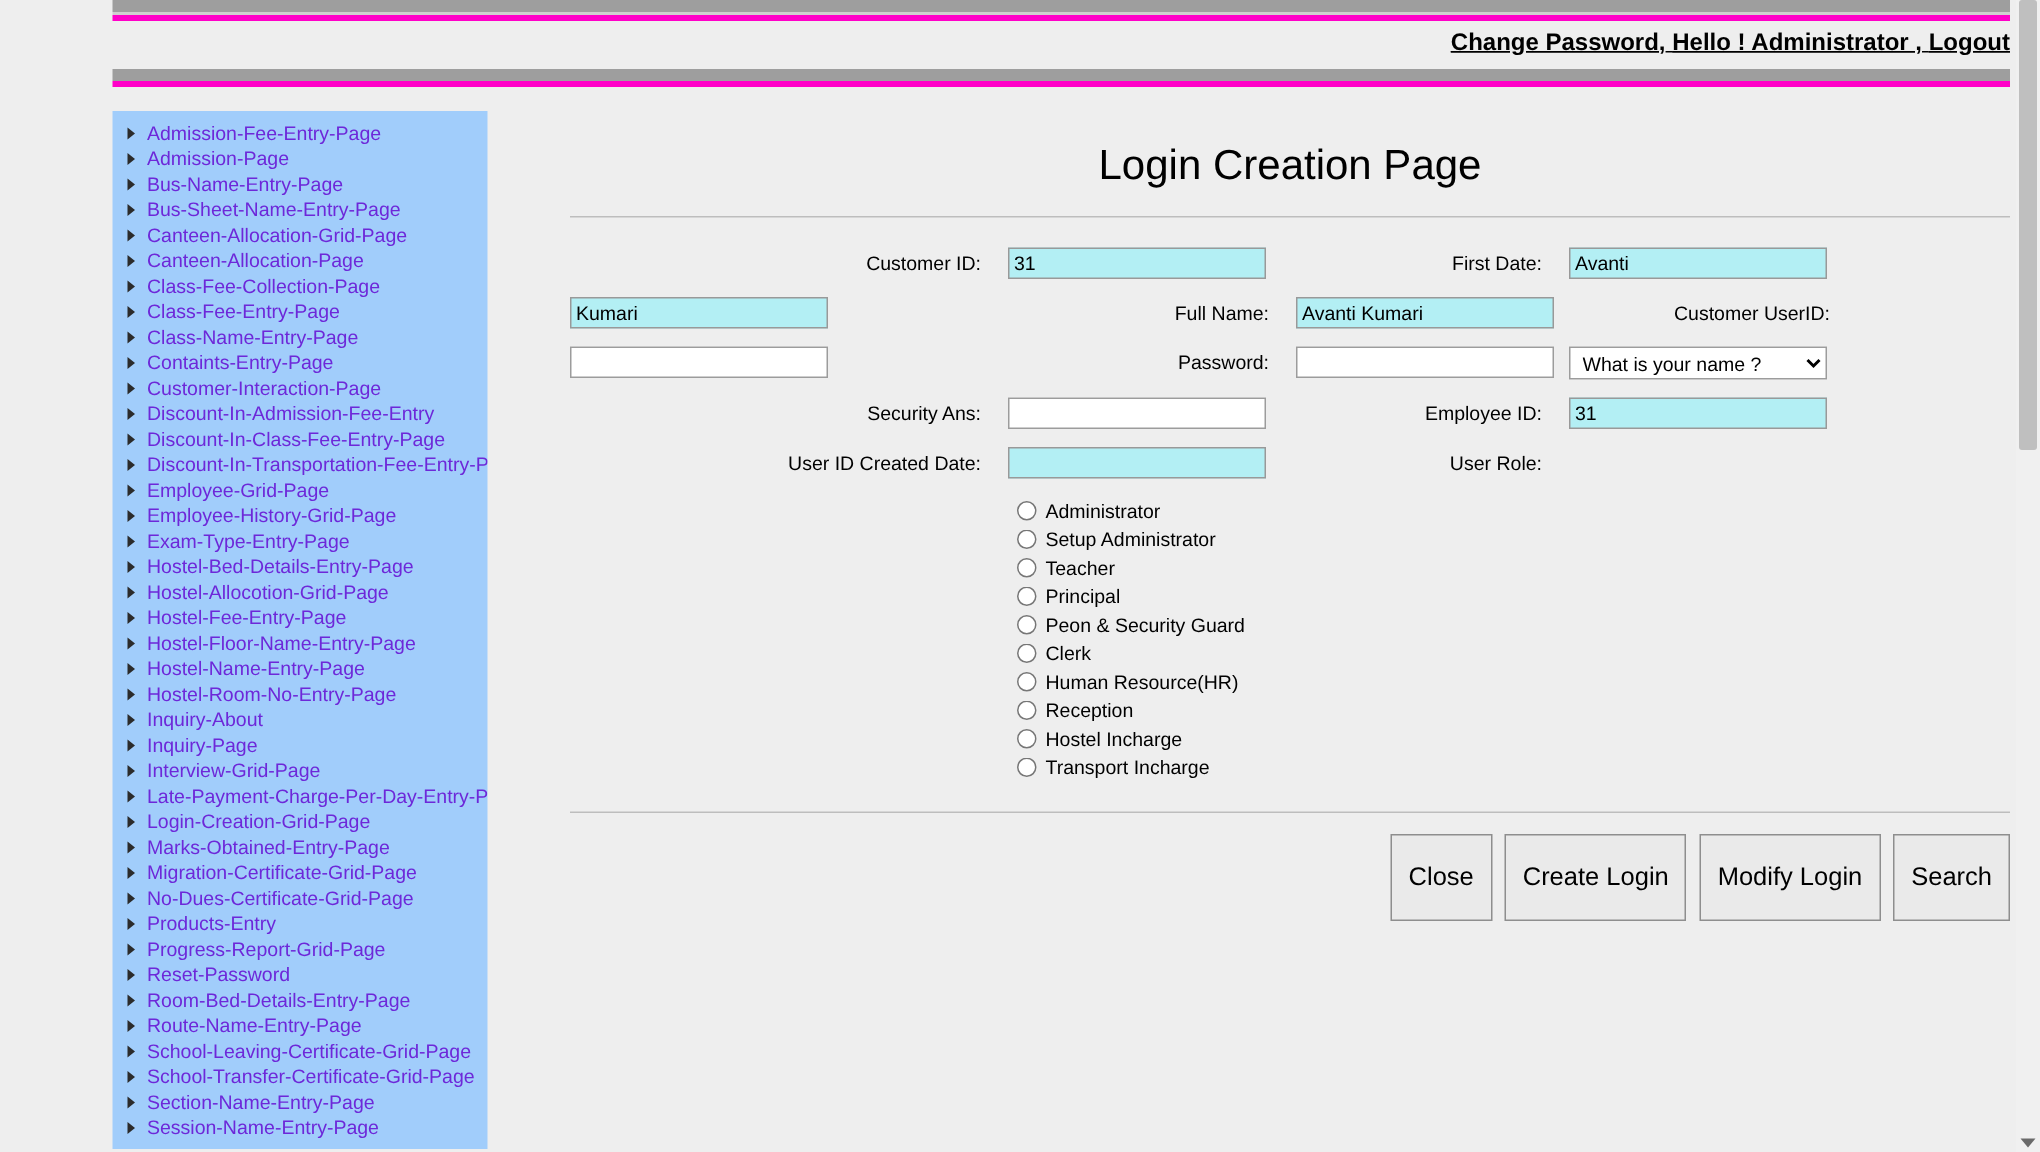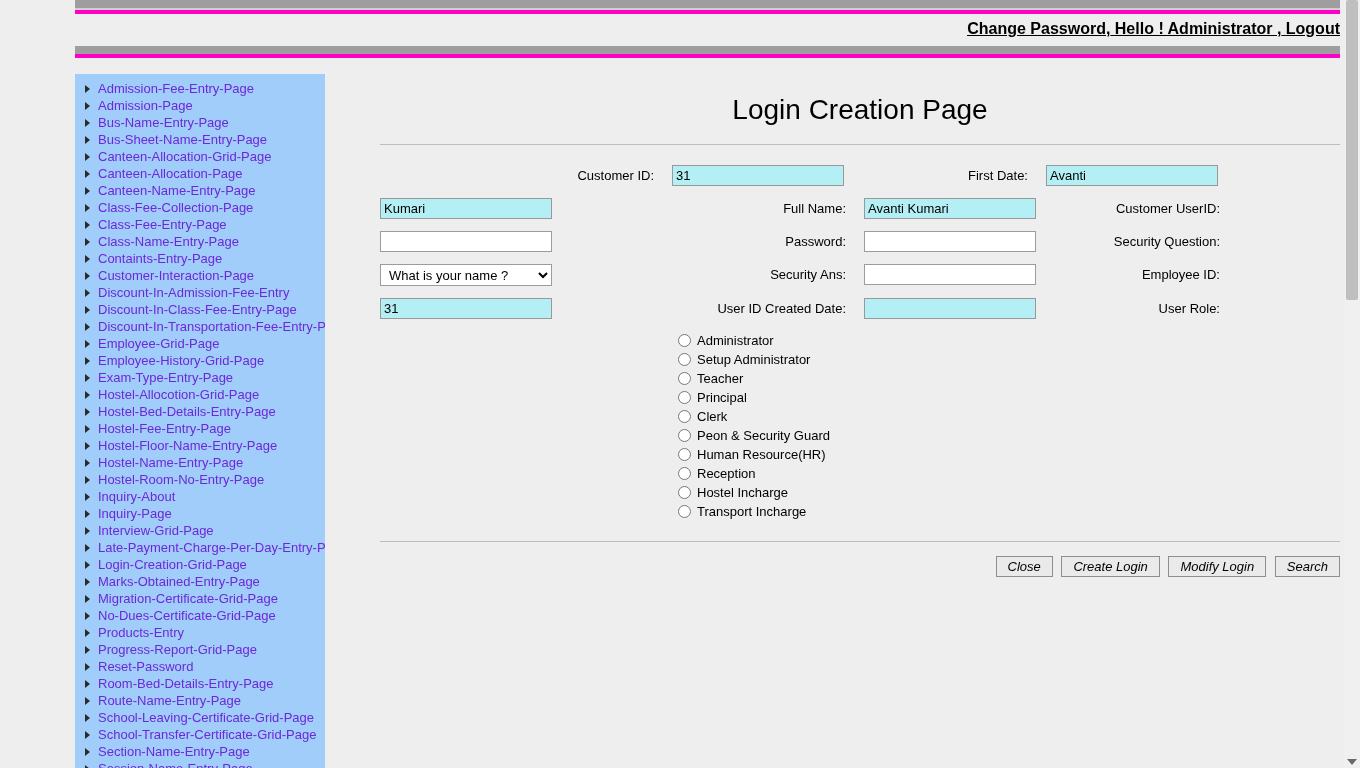--- a/index.html
+++ b/index.html
@@ -123,26 +123,25 @@
   }
   .role-row input { margin: 0 6px 0 0; }
   .btn-row {
     text-align: right;
     padding: 14px 0 0 0;
   }
   .btn {
     display: inline-block;
     background: #eaeaea;
     border: 1px solid #8e8e8e;
-    padding: 2px 11px;
-    font-size: 13px;
+    padding: 18px 11px;
+    font-size: 17px;
     margin-left: 5px;
     cursor: pointer;
     font-family: Arial, sans-serif;
-    font-style: italic;
   }
   .scroll-track {
     position: fixed;
     top: 0; right: 0;
     width: 16px; height: 100%;
     background: #f0f0f0;
   }
   .scroll-thumb {
     position: absolute;
     top: 0; left: 2px;
@@ -200,24 +199,20 @@
         <div class="sidebar-item">
           <span class="tri"></span>
           <span class="sidebar-item-label">Canteen-Allocation-Grid-Page</span>
         </div>
         <div class="sidebar-item">
           <span class="tri"></span>
           <span class="sidebar-item-label">Canteen-Allocation-Page</span>
         </div>
         <div class="sidebar-item">
           <span class="tri"></span>
-          <span class="sidebar-item-label">Canteen-Name-Entry-Page</span>
-        </div>
-        <div class="sidebar-item">
-          <span class="tri"></span>
           <span class="sidebar-item-label">Class-Fee-Collection-Page</span>
         </div>
         <div class="sidebar-item">
           <span class="tri"></span>
           <span class="sidebar-item-label">Class-Fee-Entry-Page</span>
         </div>
         <div class="sidebar-item">
           <span class="tri"></span>
           <span class="sidebar-item-label">Class-Name-Entry-Page</span>
         </div>
@@ -248,25 +243,25 @@
         <div class="sidebar-item">
           <span class="tri"></span>
           <span class="sidebar-item-label">Employee-History-Grid-Page</span>
         </div>
         <div class="sidebar-item">
           <span class="tri"></span>
           <span class="sidebar-item-label">Exam-Type-Entry-Page</span>
         </div>
         <div class="sidebar-item">
           <span class="tri"></span>
+          <span class="sidebar-item-label">Hostel-Bed-Details-Entry-Page</span>
+        </div>
+        <div class="sidebar-item">
+          <span class="tri"></span>
           <span class="sidebar-item-label">Hostel-Allocotion-Grid-Page</span>
-        </div>
-        <div class="sidebar-item">
-          <span class="tri"></span>
-          <span class="sidebar-item-label">Hostel-Bed-Details-Entry-Page</span>
         </div>
         <div class="sidebar-item">
           <span class="tri"></span>
           <span class="sidebar-item-label">Hostel-Fee-Entry-Page</span>
         </div>
         <div class="sidebar-item">
           <span class="tri"></span>
           <span class="sidebar-item-label">Hostel-Floor-Name-Entry-Page</span>
         </div>
         <div class="sidebar-item">
@@ -360,21 +355,20 @@
 
         <div class="fld"><input type="text" class="ro" readonly="" value="Kumari" style=""></div>
         <div class="lbl">Full Name:</div>
         <div class="fld"><input type="text" class="ro" readonly="" value="Avanti Kumari" style=""></div>
 
         <div class="lbl">Customer UserID:</div>
         <div class="fld"><input type="text" value="" style=""></div>
         <div class="lbl">Password:</div>
         <div class="fld"><input type="password" value="" style=""></div>
 
-        <div class="lbl">Security Question:</div>
         <div class="fld">
           <select>
             <option>What is your name ?</option>
           </select>
         </div>
         <div class="lbl">Security Ans:</div>
         <div class="fld"><input type="text" value="" style=""></div>
 
         <div class="lbl">Employee ID:</div>
         <div class="fld"><input type="text" class="ro" readonly="" value="31" style=""></div>
@@ -394,25 +388,25 @@
             <label class="role-row">
               <input type="radio" name="role" style="">
               <span>Teacher</span>
             </label>
             <label class="role-row">
               <input type="radio" name="role" style="">
               <span>Principal</span>
             </label>
             <label class="role-row">
               <input type="radio" name="role" style="">
+              <span>Peon &amp; Security Guard</span>
+            </label>
+            <label class="role-row">
+              <input type="radio" name="role" style="">
               <span>Clerk</span>
-            </label>
-            <label class="role-row">
-              <input type="radio" name="role" style="">
-              <span>Peon &amp; Security Guard</span>
             </label>
             <label class="role-row">
               <input type="radio" name="role" style="">
               <span>Human Resource(HR)</span>
             </label>
             <label class="role-row">
               <input type="radio" name="role" style="">
               <span>Reception</span>
             </label>
             <label class="role-row">

